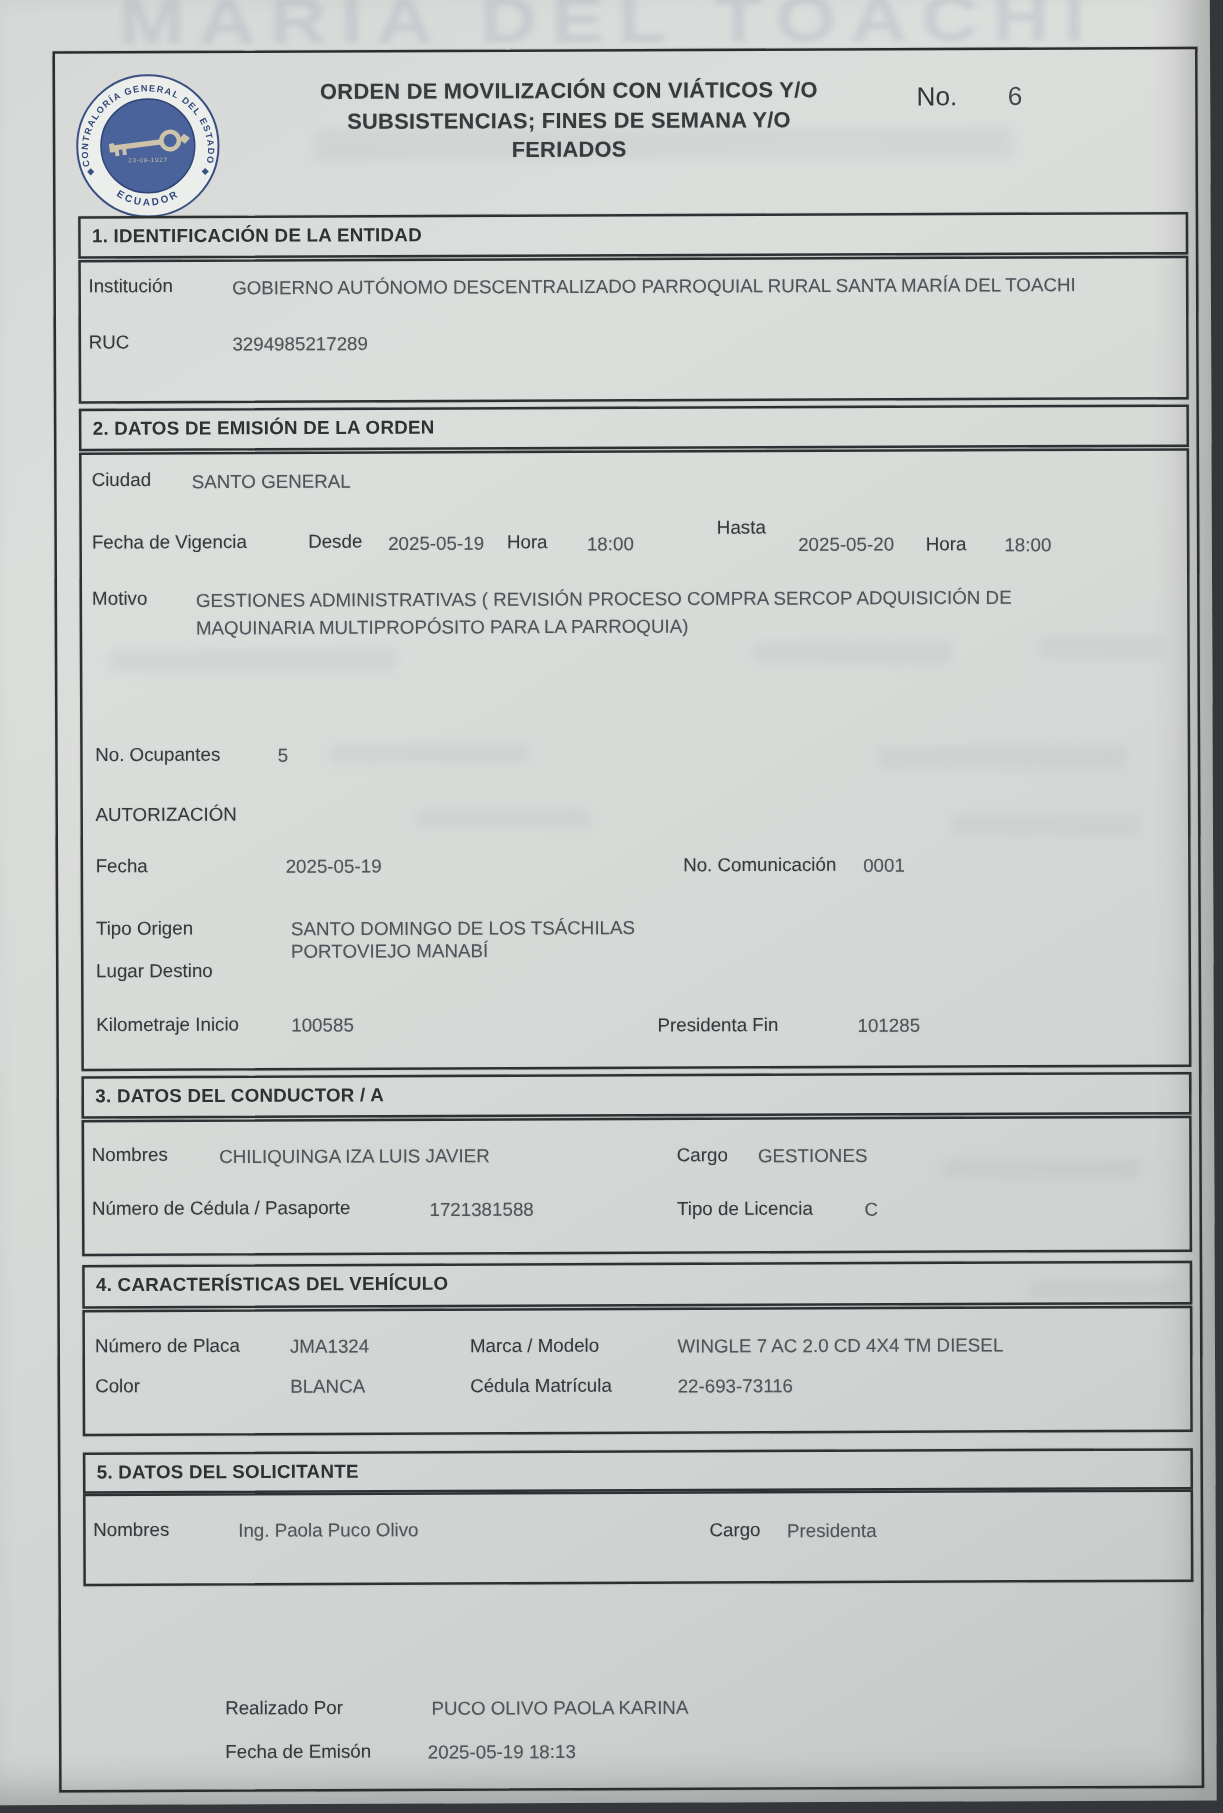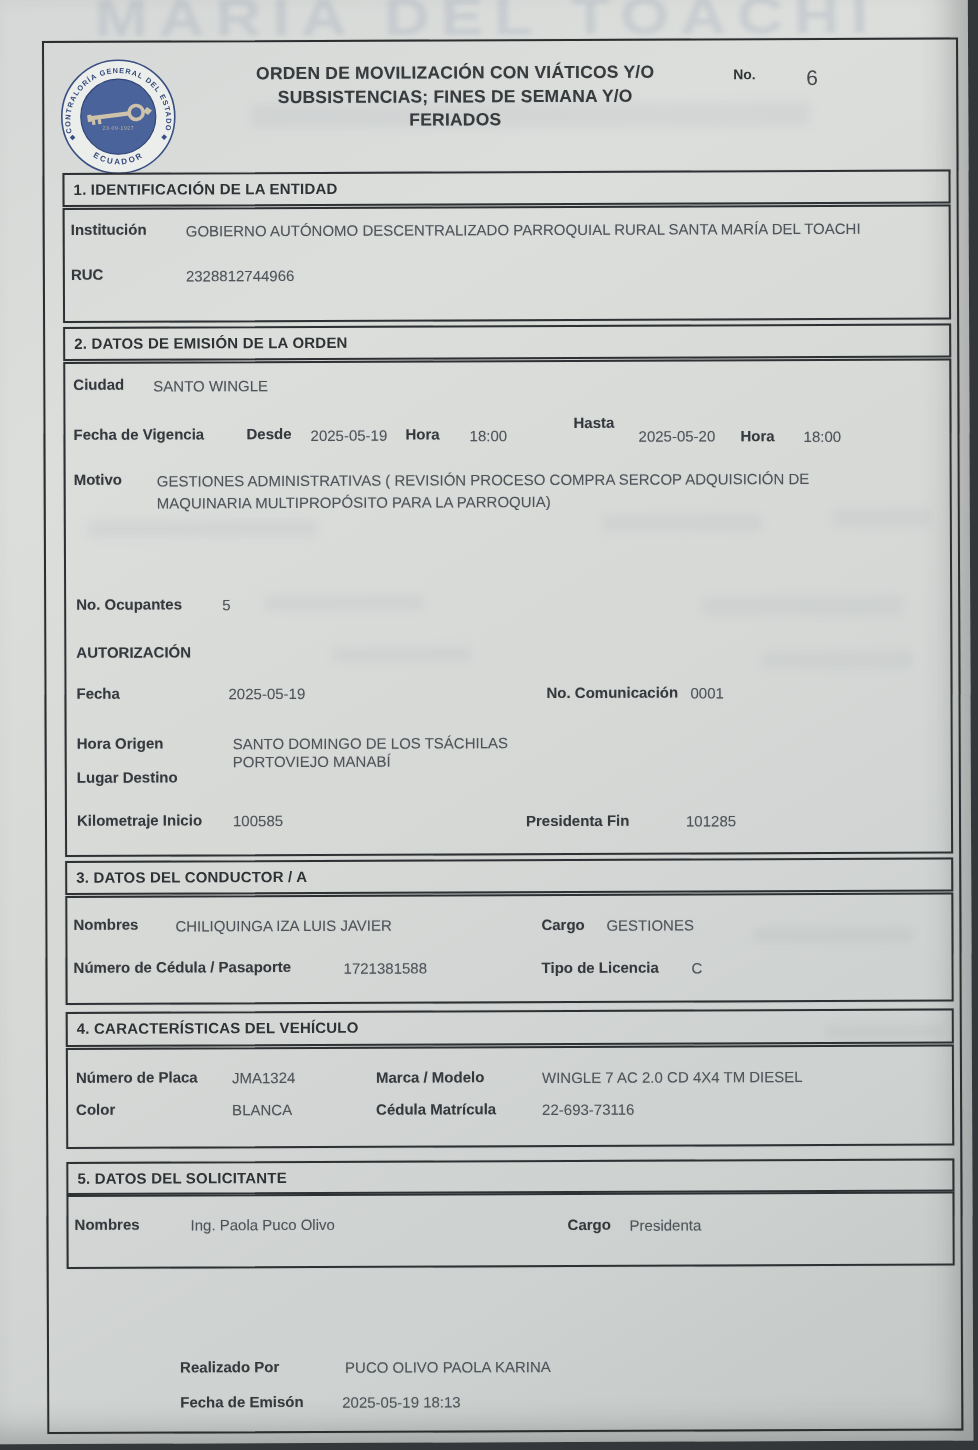--- a/index.html
+++ b/index.html
@@ -9,26 +9,26 @@
     transform:rotate(-0.22deg);transform-origin:50px 50px;
     box-shadow:inset -16px -12px 30px rgba(58,62,64,0.30);}
   .content{position:absolute;left:8px;top:8px;width:978px;height:1450px;}
   .frame{position:absolute;left:42px;top:41px;width:912px;height:1389px;
     border:2.5px solid #2b2d2f;box-shadow:0 0 1px rgba(40,40,40,.5);}
   .box{position:absolute;border:2px solid #2e3133;box-shadow:0 0 1px rgba(50,50,50,.45);}
   .hdr > span{display:block;padding:6px 0 0 9px;font-weight:700;font-size:15px;color:#2f3235;
     white-space:nowrap;letter-spacing:.2px;}
   .t{position:absolute;font-size:15px;white-space:nowrap;
     text-shadow:0 0 1px rgba(100,105,110,0.35);}
-  .lbl{font-weight:700;color:#35393d;}
+  .lbl{font-weight:400;color:#35393d;}
   .val{color:#4f545a;}
   .title{position:absolute;left:215px;top:63px;width:480px;text-align:center;
     font-size:17.5px;font-weight:700;line-height:23.5px;color:#383b3e;letter-spacing:.2px;
     text-shadow:0 0 1px rgba(100,105,110,0.35);}
-  .no-lbl{position:absolute;left:733px;top:69px;font-size:14px;font-weight:700;color:#333639;}
+  .no-lbl{position:absolute;left:733px;top:69px;font-size:21px;font-weight:400;color:#333639;}
   .no-val{position:absolute;left:806px;top:69px;font-size:21px;color:#45494d;}
   .ghost{position:absolute;left:95px;top:-12px;font-size:52px;font-weight:700;
     letter-spacing:9px;color:rgba(96,112,148,0.15);filter:blur(2px);
     transform:scaleX(1.22);transform-origin:left top;white-space:nowrap;}
   .bleed{position:absolute;background:rgba(100,108,126,0.07);filter:blur(4px);border-radius:4px;}
   svg .ringtext{font-family:"Liberation Sans",sans-serif;font-weight:700;fill:#33497b;}
 </style>
 </head>
 <body>
 
@@ -83,28 +83,28 @@
     <span class="no-lbl">No.</span>
     <span class="no-val">6</span>
 
     <div class="box hdr" style="left:62px;top:173px;width:884px;height:30px">
       <span>1. IDENTIFICACIÓN DE LA ENTIDAD</span>
     </div>
     <div class="box" style="left:62px;top:208px;width:884px;height:111px"></div>
     <span class="t lbl" style="left:70px;top:221px">Institución</span>
     <span class="t val" style="left:185px;top:223px">GOBIERNO AUTÓNOMO DESCENTRALIZADO PARROQUIAL RURAL SANTA MARÍA DEL TOACHI</span>
     <span class="t lbl" style="left:70px;top:266px">RUC</span>
-    <span class="t val" style="left:185px;top:268px">2328812744966</span>
+    <span class="t val" style="left:185px;top:268px">3294985217289</span>
 
     <div class="box hdr" style="left:62px;top:327px;width:884px;height:30px">
       <span>2. DATOS DE EMISIÓN DE LA ORDEN</span>
     </div>
     <div class="box" style="left:62px;top:362px;width:884px;height:491px"></div>
     <span class="t lbl" style="left:72px;top:376px">Ciudad</span>
-    <span class="t val" style="left:152px;top:378px">SANTO WINGLE</span>
+    <span class="t val" style="left:152px;top:378px">SANTO GENERAL</span>
 
     <span class="t lbl" style="left:72px;top:426px">Fecha de Vigencia</span>
     <span class="t lbl" style="left:245px;top:426px">Desde</span>
     <span class="t val" style="left:309px;top:428px">2025-05-19</span>
     <span class="t lbl" style="left:404px;top:427px">Hora</span>
     <span class="t val" style="left:468px;top:429px">18:00</span>
     <span class="t lbl" style="left:572px;top:416px">Hasta</span>
     <span class="t val" style="left:637px;top:430px">2025-05-20</span>
     <span class="t lbl" style="left:739px;top:430px">Hora</span>
     <span class="t val" style="left:802px;top:431px">18:00</span>
@@ -116,21 +116,21 @@
     <span class="t lbl" style="left:74px;top:596px">No. Ocupantes</span>
     <span class="t val" style="left:220px;top:597px">5</span>
 
     <span class="t lbl" style="left:74px;top:644px">AUTORIZACIÓN</span>
 
     <span class="t lbl" style="left:74px;top:685px">Fecha</span>
     <span class="t val" style="left:226px;top:686px">2025-05-19</span>
     <span class="t lbl" style="left:544px;top:686px">No. Comunicación</span>
     <span class="t val" style="left:688px;top:687px">0001</span>
 
-    <span class="t lbl" style="left:74px;top:735px">Hora Origen</span>
+    <span class="t lbl" style="left:74px;top:735px">Tipo Origen</span>
     <span class="t val" style="left:230px;top:736px">SANTO DOMINGO DE LOS TSÁCHILAS</span>
     <span class="t lbl" style="left:74px;top:769px">Lugar Destino</span>
     <span class="t val" style="left:230px;top:754px">PORTOVIEJO MANABÍ</span>
 
     <span class="t lbl" style="left:74px;top:812px">Kilometraje Inicio</span>
     <span class="t val" style="left:230px;top:813px">100585</span>
     <span class="t lbl" style="left:523px;top:814px">Presidenta Fin</span>
     <span class="t val" style="left:683px;top:815px">101285</span>
 
     <div class="box hdr" style="left:62px;top:861px;width:884px;height:30px">

